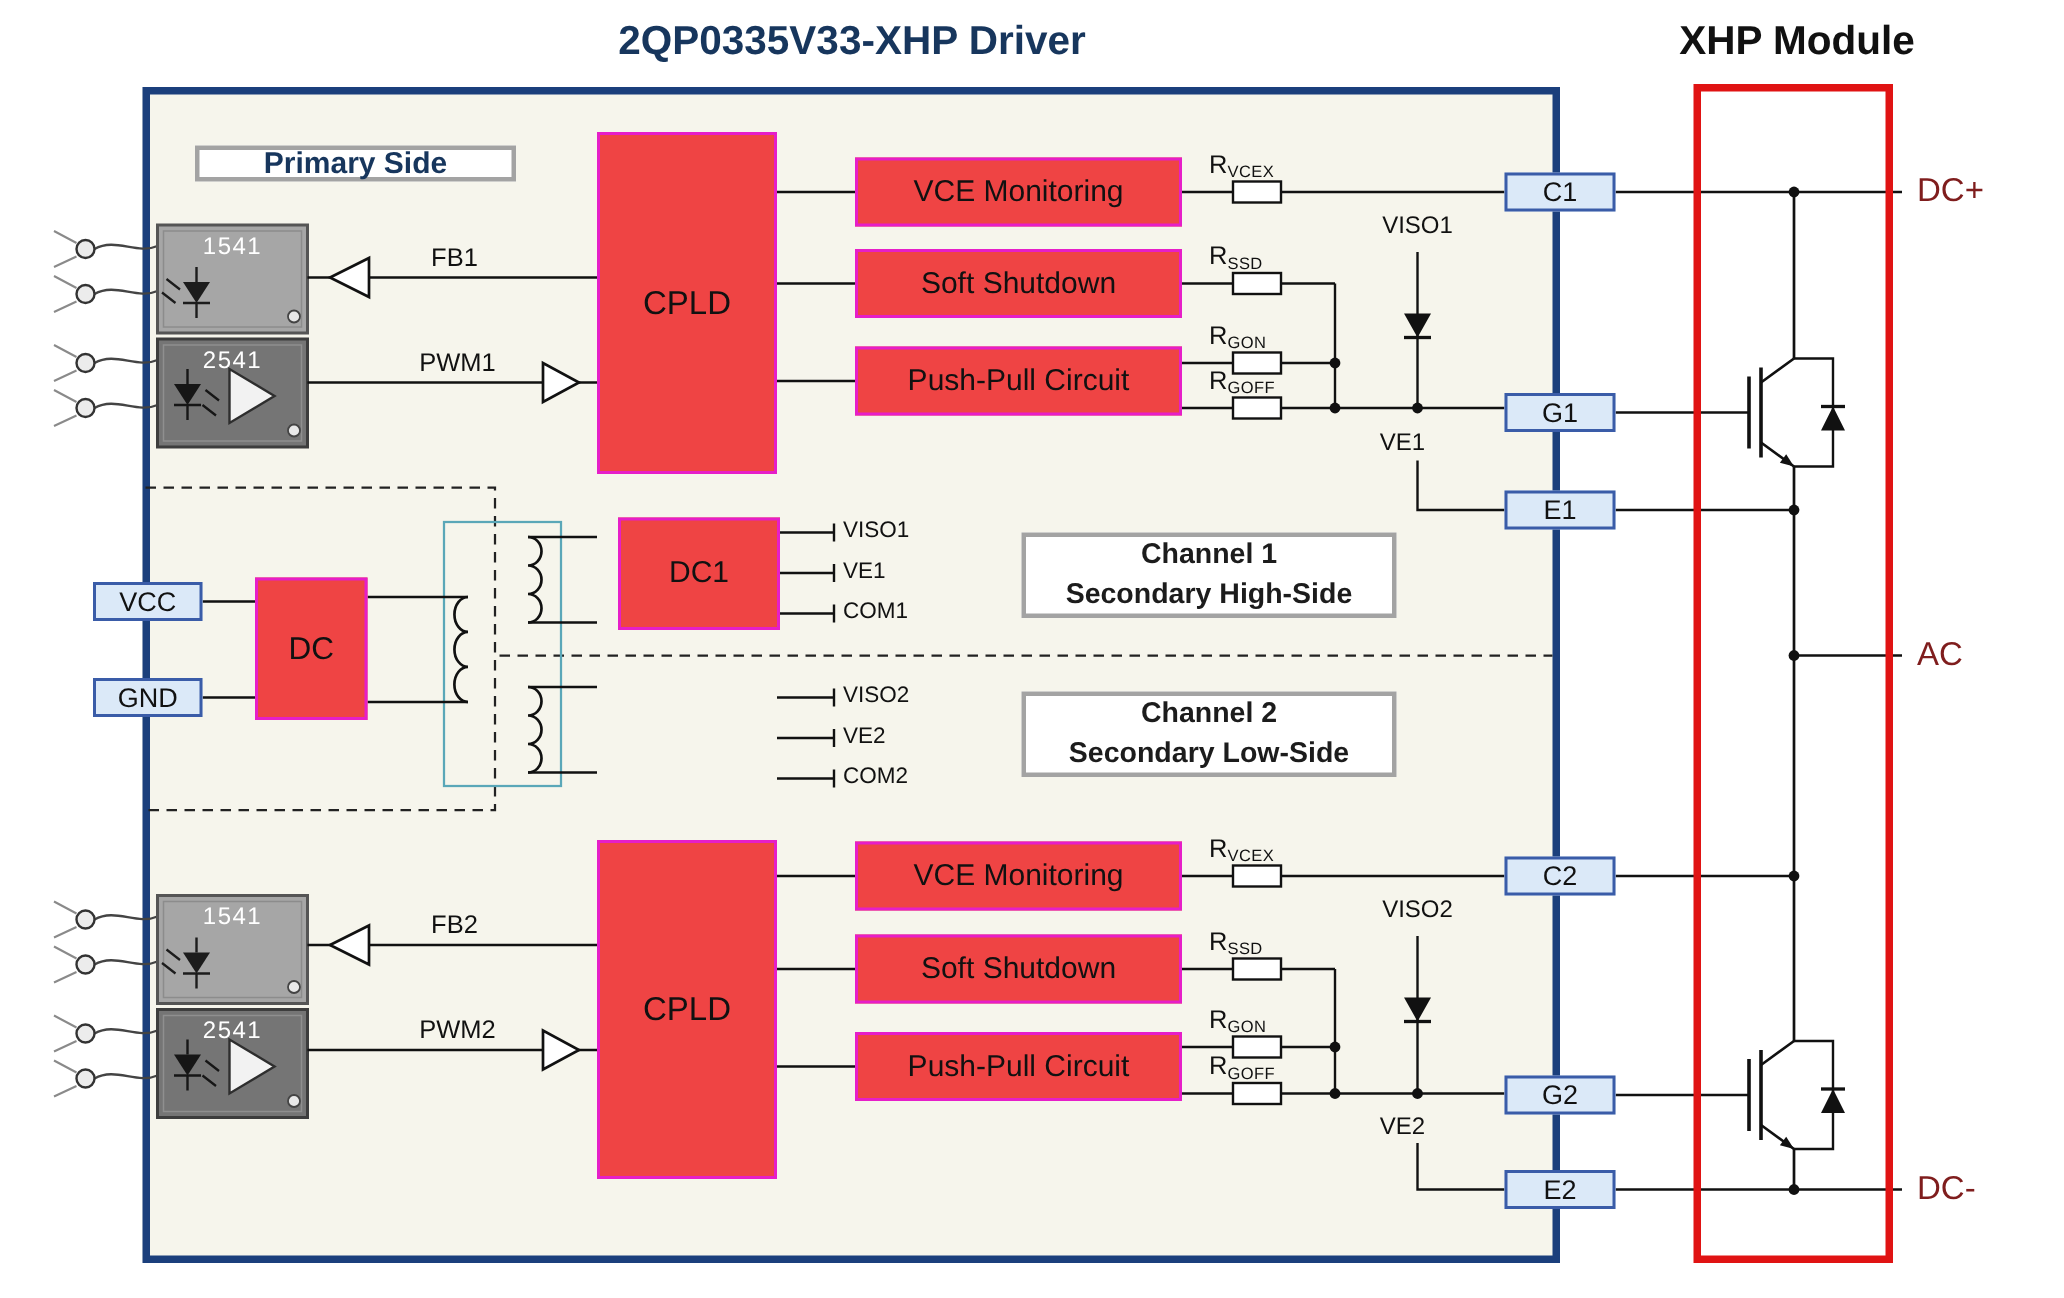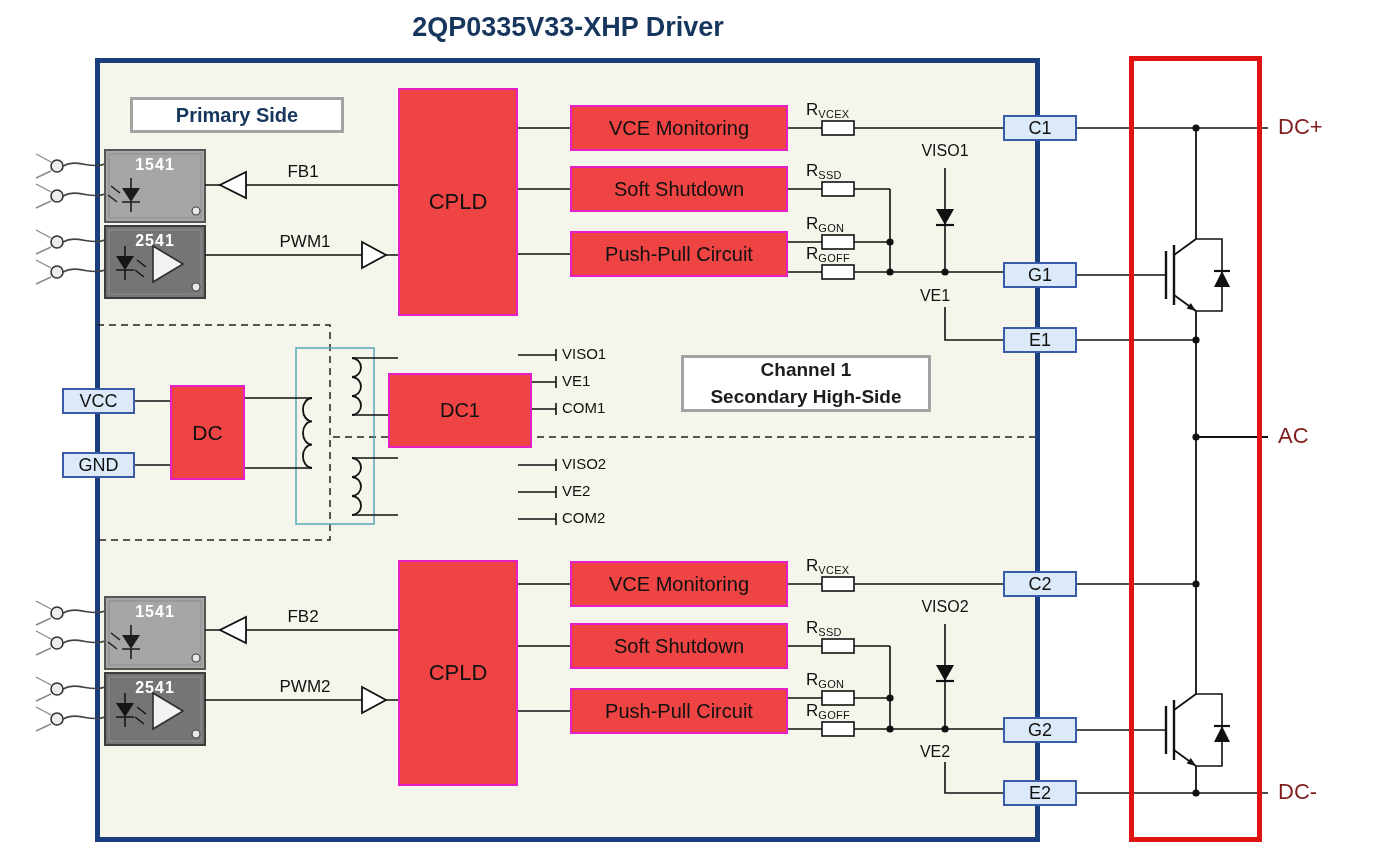--- a/index.html
+++ b/index.html
@@ -15,21 +15,21 @@
   .block{border:2px solid #e61ec8;background:#ef4444;font-size:20px;color:#111;}
   .block.big{font-size:22px;}
   .term{border:2px solid #3a5ca8;background:#dbe9f8;font-size:18px;color:#111;}
   .graybox{border:3px solid #a3a3a3;background:#fff;color:#17365d;font-size:20px;font-weight:600;}
   .chbox{border:3px solid #a3a3a3;background:#fff;color:#1c1c1c;font-size:19px;font-weight:600;line-height:1.4;flex-direction:column;margin-left:36px;}
   .lbl{font-size:17px;color:#111;text-align:center;}
   .portlbl{font-size:15px;color:#111;text-align:left;}
   .termlbl{font-size:22px;color:#7f1d1d;text-align:left;}
   .rlbl{font-size:17px;color:#111;text-align:left;white-space:nowrap;}
   .rlbl .sub{font-size:11px;position:relative;top:3px;letter-spacing:.3px;}
-  .chiptext{color:#fff;font-weight:bold;font-size:16px;letter-spacing:1px;text-align:center;}
+  .chiptext{color:#fff;font-weight:normal;font-size:16px;letter-spacing:1px;text-align:center;}
 </style>
 </head>
 <body>
 
 <div class="canvas">
 
   <div class="abs z0 driver-outline" style="left:95px;top:58px;width:945px;height:784px;"></div>
 
   <svg class="wiring" width="1376" height="865" viewBox="0 0 1376 865">
     <defs>
@@ -167,41 +167,46 @@
         <use href="#dot" x="1196" y="340"></use>
         <use href="#dot" x="1196" y="437"></use>
       <use href="#dot" x="1196" y="584"></use>
         <use href="#dot" x="1196" y="793"></use>
     </g>
   </svg>
 
   <div class="abs z2 module-outline" style="left:1129px;top:56px;width:133px;height:786px;"></div>
 
   <div class="abs z2 flexc title" style="left:368px;top:10px;width:400px;height:34px;">2QP0335V33-XHP Driver</div>
-
-  <div class="abs z2 flexc graybox" style="left:130px;top:97px;width:214px;height:36px;">Primary Side</div>
+  <div class="abs z2 flexc title black" style="left:1098px;top:10px;width:200px;height:34px;">XHP Module</div>
+
+  <div class="abs z2 flexc graybox" style="left:130px;top:97px;width:214px;height:24px;">Primary Side</div>
   <div class="abs z2 flexc chbox" style="left:645px;top:355px;width:250px;height:57px;">
     <div>Channel 1</div>
     <div>Secondary High-Side</div>
   </div>
+  <div class="abs z2 flexc chbox" style="left:645px;top:461px;width:250px;height:57px;">
+    <div>Channel 2</div>
+    <div>Secondary Low-Side</div>
+  </div>
 
   <div class="abs z2 flexc block big" style="left:398px;top:88px;width:120px;height:228px;">CPLD</div>
   <div class="abs z2 flexc block" style="left:570px;top:105px;width:218px;height:46px;">VCE Monitoring</div>
   <div class="abs z2 flexc block" style="left:570px;top:166px;width:218px;height:46px;">Soft Shutdown</div>
   <div class="abs z2 flexc block" style="left:570px;top:231px;width:218px;height:46px;">Push-Pull Circuit</div>
 
   <div class="abs z2 flexc block big" style="left:398px;top:560px;width:120px;height:226px;">CPLD</div>
   <div class="abs z2 flexc block" style="left:570px;top:561px;width:218px;height:46px;">VCE Monitoring</div>
   <div class="abs z2 flexc block" style="left:570px;top:623px;width:218px;height:46px;">Soft Shutdown</div>
   <div class="abs z2 flexc block" style="left:570px;top:688px;width:218px;height:46px;">Push-Pull Circuit</div>
 
   <div class="abs z2 flexc term" style="left:62px;top:388px;width:73px;height:26px;">VCC</div>
   <div class="abs z2 flexc term" style="left:62px;top:452px;width:73px;height:26px;">GND</div>
   <div class="abs z2 flexc block" style="left:170px;top:385px;width:75px;height:95px;font-size:21px;">DC</div>
-  <div class="abs z2 flexc block" style="left:388px;top:345px;width:144px;height:75px;margin-top:28px;">DC1</div>
+  <div class="abs z2 flexc block" style="left:412px;top:345px;width:108px;height:75px;">DC1</div>
 
   <div class="abs z2 portlbl" style="left:562px;top:345px;width:70px;height:20px;">VISO1</div>
   <div class="abs z2 portlbl" style="left:562px;top:372px;width:70px;height:20px;">VE1</div>
   <div class="abs z2 portlbl" style="left:562px;top:399px;width:70px;height:20px;">COM1</div>
   <div class="abs z2 portlbl" style="left:562px;top:455px;width:70px;height:20px;">VISO2</div>
   <div class="abs z2 portlbl" style="left:562px;top:482px;width:70px;height:20px;">VE2</div>
   <div class="abs z2 portlbl" style="left:562px;top:509px;width:70px;height:20px;">COM2</div>
 
   <div class="abs z2 flexc term" style="left:1003px;top:115px;width:74px;height:26px;">C1</div>
   <div class="abs z2 flexc term" style="left:1003px;top:262px;width:74px;height:26px;">G1</div>

